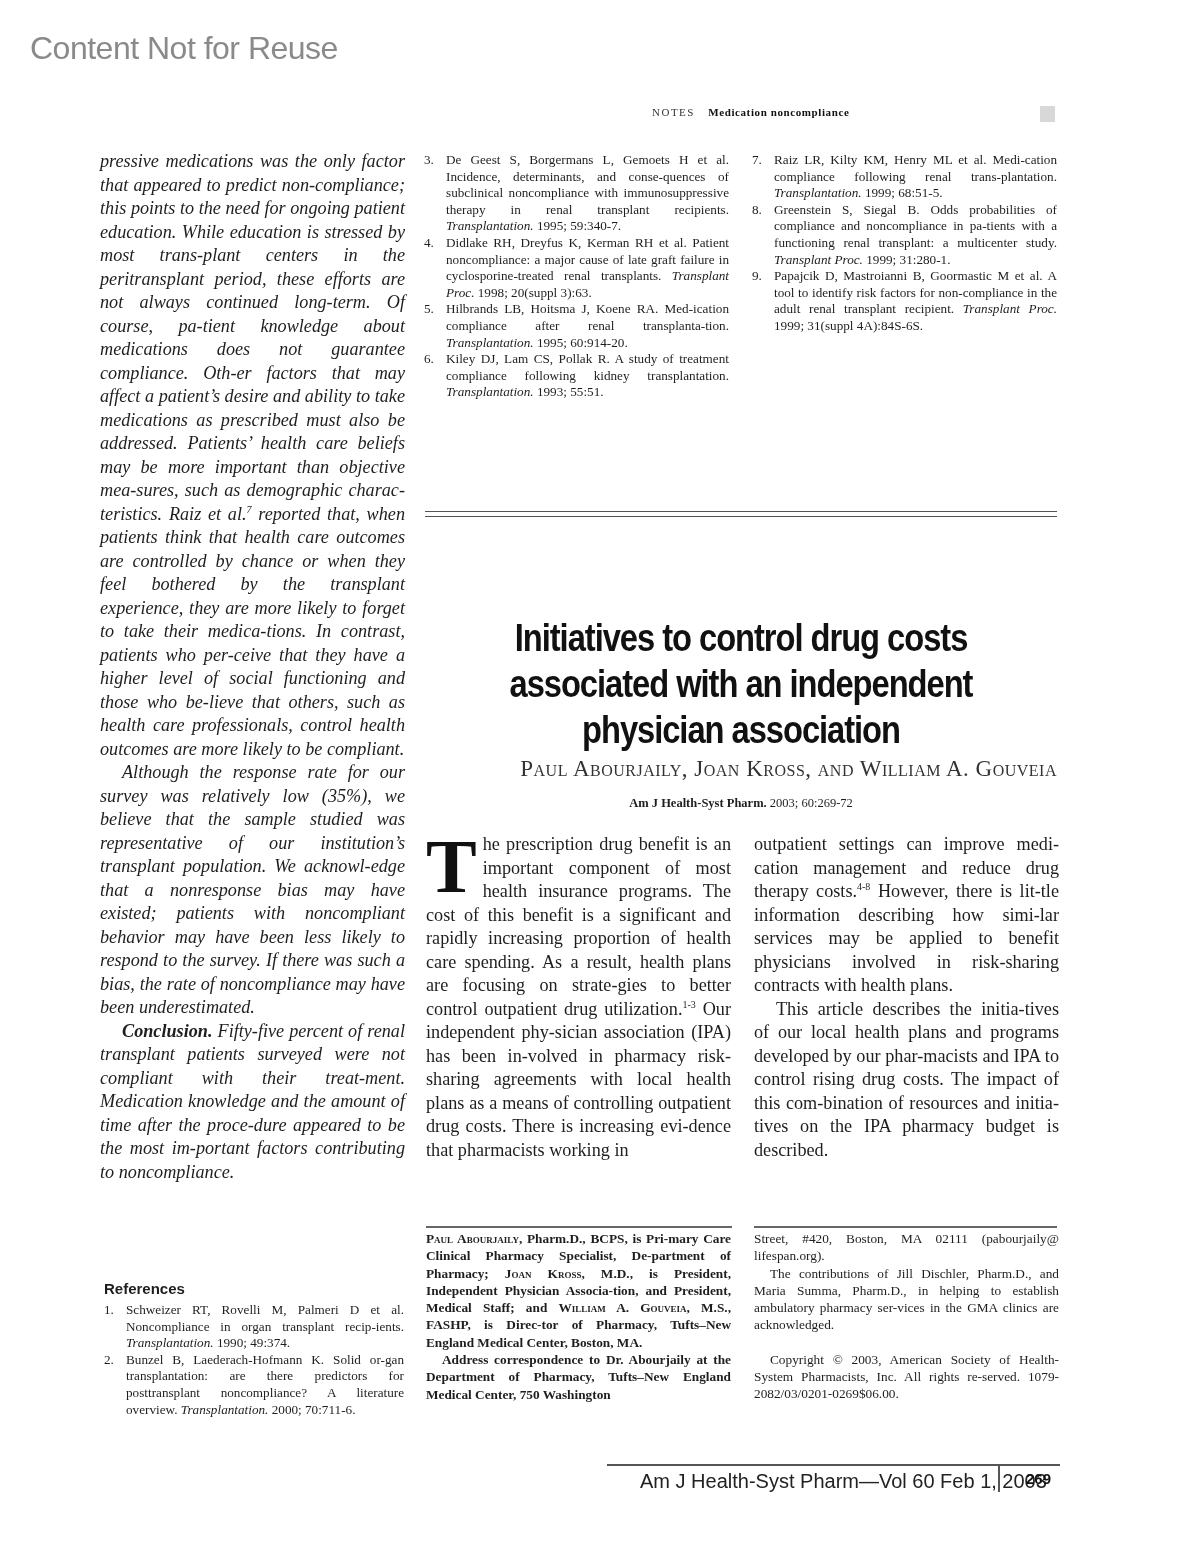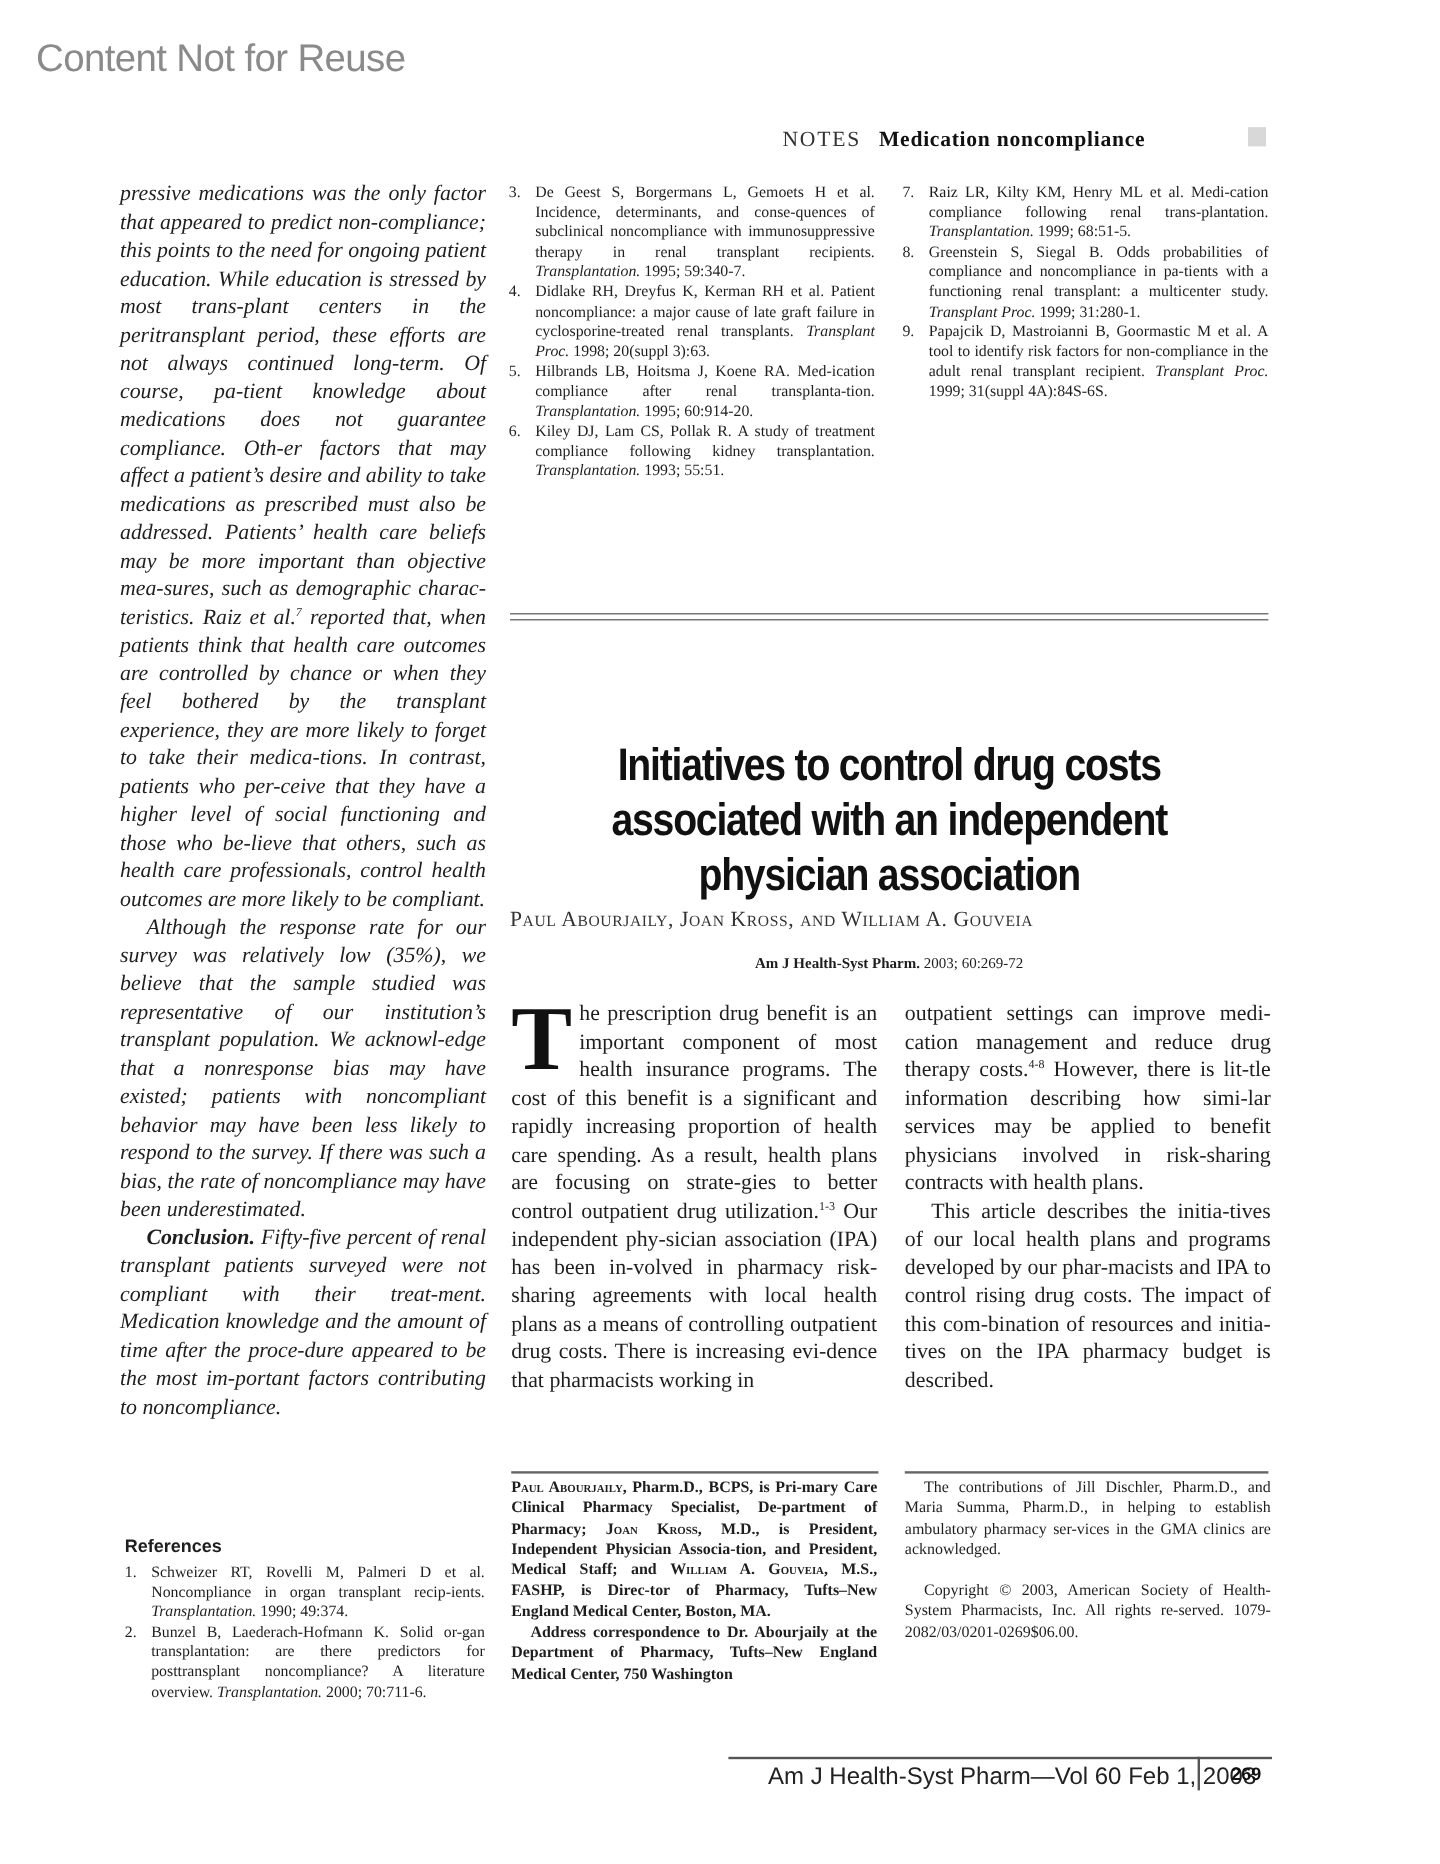--- a/index.html
+++ b/index.html
@@ -2,21 +2,21 @@
 <html><head>
 <meta charset="utf-8">
 <style>
   html, body { margin: 0; padding: 0; background: #ffffff; }
   body { width: 1200px; height: 1553px; position: relative; overflow: hidden; color: #1e1e1e; }
   .serif { font-family: "Liberation Serif", "DejaVu Serif", serif; }
   .sans { font-family: "Liberation Sans", "DejaVu Sans", sans-serif; }
 
   .watermark { position: absolute; left: 30px; top: 30px; font-size: 32px; color: #8a8a8a; letter-spacing: -0.5px; }
 
-  .running-head { position: absolute; left: 652px; top: 106px; font-size: 18px; letter-spacing: 0.5px; white-space: nowrap; }
+  .running-head { position: absolute; left: 652px; top: 106px; font-size: 11px; letter-spacing: 0.5px; white-space: nowrap; }
   .running-head .section { color: #333; letter-spacing: 1.5px; margin-right: 10px; }
   .running-head .topic { font-weight: bold; color: #111; letter-spacing: 0.6px; }
   .head-mark { position: absolute; left: 1040px; top: 106px; width: 15px; height: 16px; background: #d8d8d8; }
 
   
   .col-left { position: absolute; left: 100px; top: 150px; width: 305px; font-size: 18.2px; line-height: 23.5px; text-align: justify; hyphens: manual; }
   .col-left p { margin: 0; font-style: italic; }
   .col-left p.indent { text-indent: 22px; }
   .col-left sup { font-size: 10px; vertical-align: 7px; line-height: 0; }
   .bold-lead { font-weight: bold; }
@@ -28,21 +28,21 @@
   .refs li .num { position: absolute; left: 0; top: 0; }
   .refs i { font-style: italic; }
   .refs-left { position: absolute; left: 104px; top: 1302px; width: 300px; }
   .refs-mid { position: absolute; left: 424px; top: 152px; width: 305px; }
   .refs-right { position: absolute; left: 752px; top: 152px; width: 305px; }
 
   .rule-double { position: absolute; left: 425px; top: 511px; width: 632px; height: 4px; border-top: 1.5px solid #555; border-bottom: 1.5px solid #555; }
 
   .article-title { position: absolute; left: 425px; top: 590px; width: 632px; text-align: center; font-size: 38px; line-height: 46px; font-weight: bold; letter-spacing: -1.2px; transform: scaleX(0.86); transform-origin: center top; color: #111; }
 
-  .authors { position: absolute; left: 425px; top: 756px; width: 632px; text-align: left; font-size: 18px; color: #333; letter-spacing: 0.5px; font-variant: small-caps; }
+  .authors { position: absolute; left: 425px; top: 756px; width: 632px; text-align: right; font-size: 23px; color: #333; letter-spacing: 0.5px; font-variant: small-caps; }
   .citation { position: absolute; left: 425px; top: 796px; width: 632px; text-align: center; font-size: 12.5px; }
   .citation .journal { font-weight: bold; }
 
   .body-col { position: absolute; top: 833px; width: 305px; font-size: 18.2px; line-height: 23.5px; text-align: justify; }
   .body-col p { margin: 0; }
   .body-col p.indent { text-indent: 22px; }
   .body-col sup { font-size: 10px; vertical-align: 7px; line-height: 0; }
   .body-a { left: 426px; }
   .body-b { left: 754px; }
   .dropcap { float: left; font-size: 76px; line-height: 62px; font-weight: bold; margin: 2px 6px 0 0; font-family: "Liberation Serif", serif; color: #111; }
@@ -127,20 +127,21 @@
 
 <div class="rule-notes a"></div>
 <div class="rule-notes b"></div>
 
 <div class="notes notes-a serif">
   <p><span class="sc">Paul Abourjaily,</span> <span>Pharm.D., BCPS, is Pri-mary Care Clinical Pharmacy Specialist, De-partment of Pharmacy;</span> <span class="sc">Joan Kross,</span> <span>M.D., is President, Independent Physician Associa-tion, and President, Medical Staff; and</span> <span class="sc">William A. Gouveia,</span> <span>M.S., FASHP, is Direc-tor of Pharmacy, Tufts–New England Medical Center, Boston, MA.</span></p>
   <p class="indent" id="addr">Address correspondence to Dr. Abourjaily at the Department of Pharmacy, Tufts–New England Medical Center, 750 Washington</p>
 </div>
 
 <div class="notes notes-b serif">
+  <p id="addr2">Street, #420, Boston, MA 02111 (pabourjaily@ lifespan.org).</p>
   <p class="indent">The contributions of Jill Dischler, Pharm.D., and Maria Summa, Pharm.D., in helping to establish ambulatory pharmacy ser-vices in the GMA clinics are acknowledged.</p>
   <p class="indent copyright">Copyright © 2003, American Society of Health-System Pharmacists, Inc. All rights re-served. 1079-2082/03/0201-0269$06.00.</p>
 </div>
 
 <div class="footer-rule"></div>
 <div class="footer-divider"></div>
 <div class="footer-journal sans">Am J Health-Syst Pharm—Vol 60  Feb 1, 2003</div>
 <div class="footer-page sans">269</div>
 
 </body></html>

